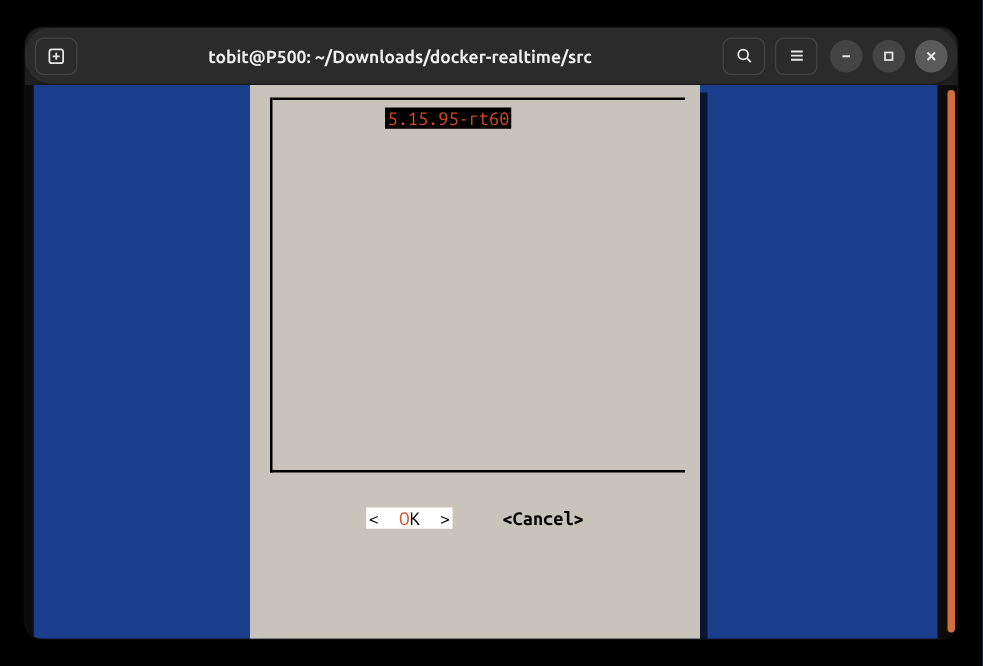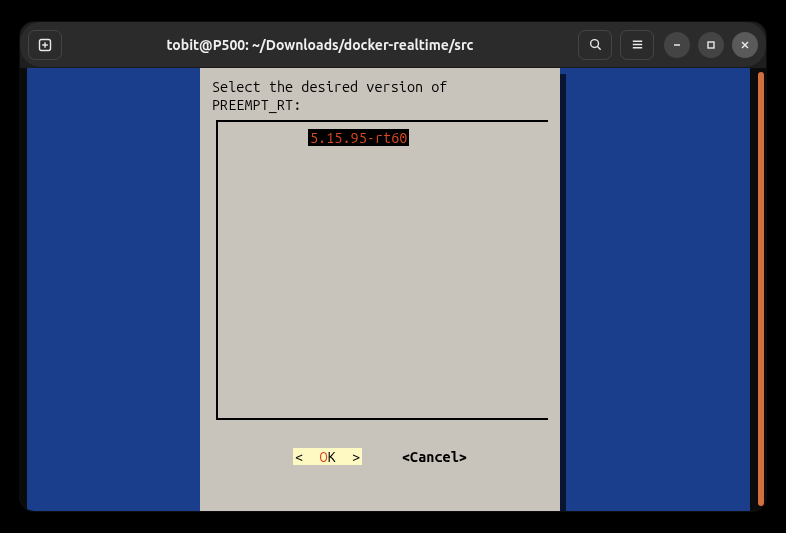--- a/index.html
+++ b/index.html
@@ -141,21 +141,21 @@
     padding: 0 2px;
   }
   .wt-buttons {
     display: flex;
     justify-content: center;
     gap: 40px;
     margin-top: 28px;
     font-size: 14.5px;
   }
   .wt-ok {
-    background: #fef9c3;
+    background: #ffffff;
     color: #000;
     padding: 0 2px;
     white-space: pre;
   }
   .wt-ok .hot { color: #d94a1f; }
   .wt-cancel {
     color: #000;
     white-space: pre;
     font-weight: bold;
   }
@@ -210,22 +210,20 @@
       </div>
     </div>
   </div>
 
   <div class="terminal-body">
     <div class="blue-bg"></div>
     <div class="scrollbar"></div>
 
     <div class="wt-shadow"></div>
     <div class="whiptail">
-      <div class="wt-prompt"><span>Select the desired version of</span>
-<span>PREEMPT_RT:</span></div>
       <div class="wt-listframe">
         <span class="wt-item">5.15.95-rt60</span>
       </div>
       <div class="wt-buttons">
         <span class="wt-ok"><span>&lt;  </span><span class="hot">O</span><span>K  &gt;</span></span>
         <span class="wt-cancel">&lt;Cancel&gt;</span>
       </div>
     </div>
   </div>
 </div>

